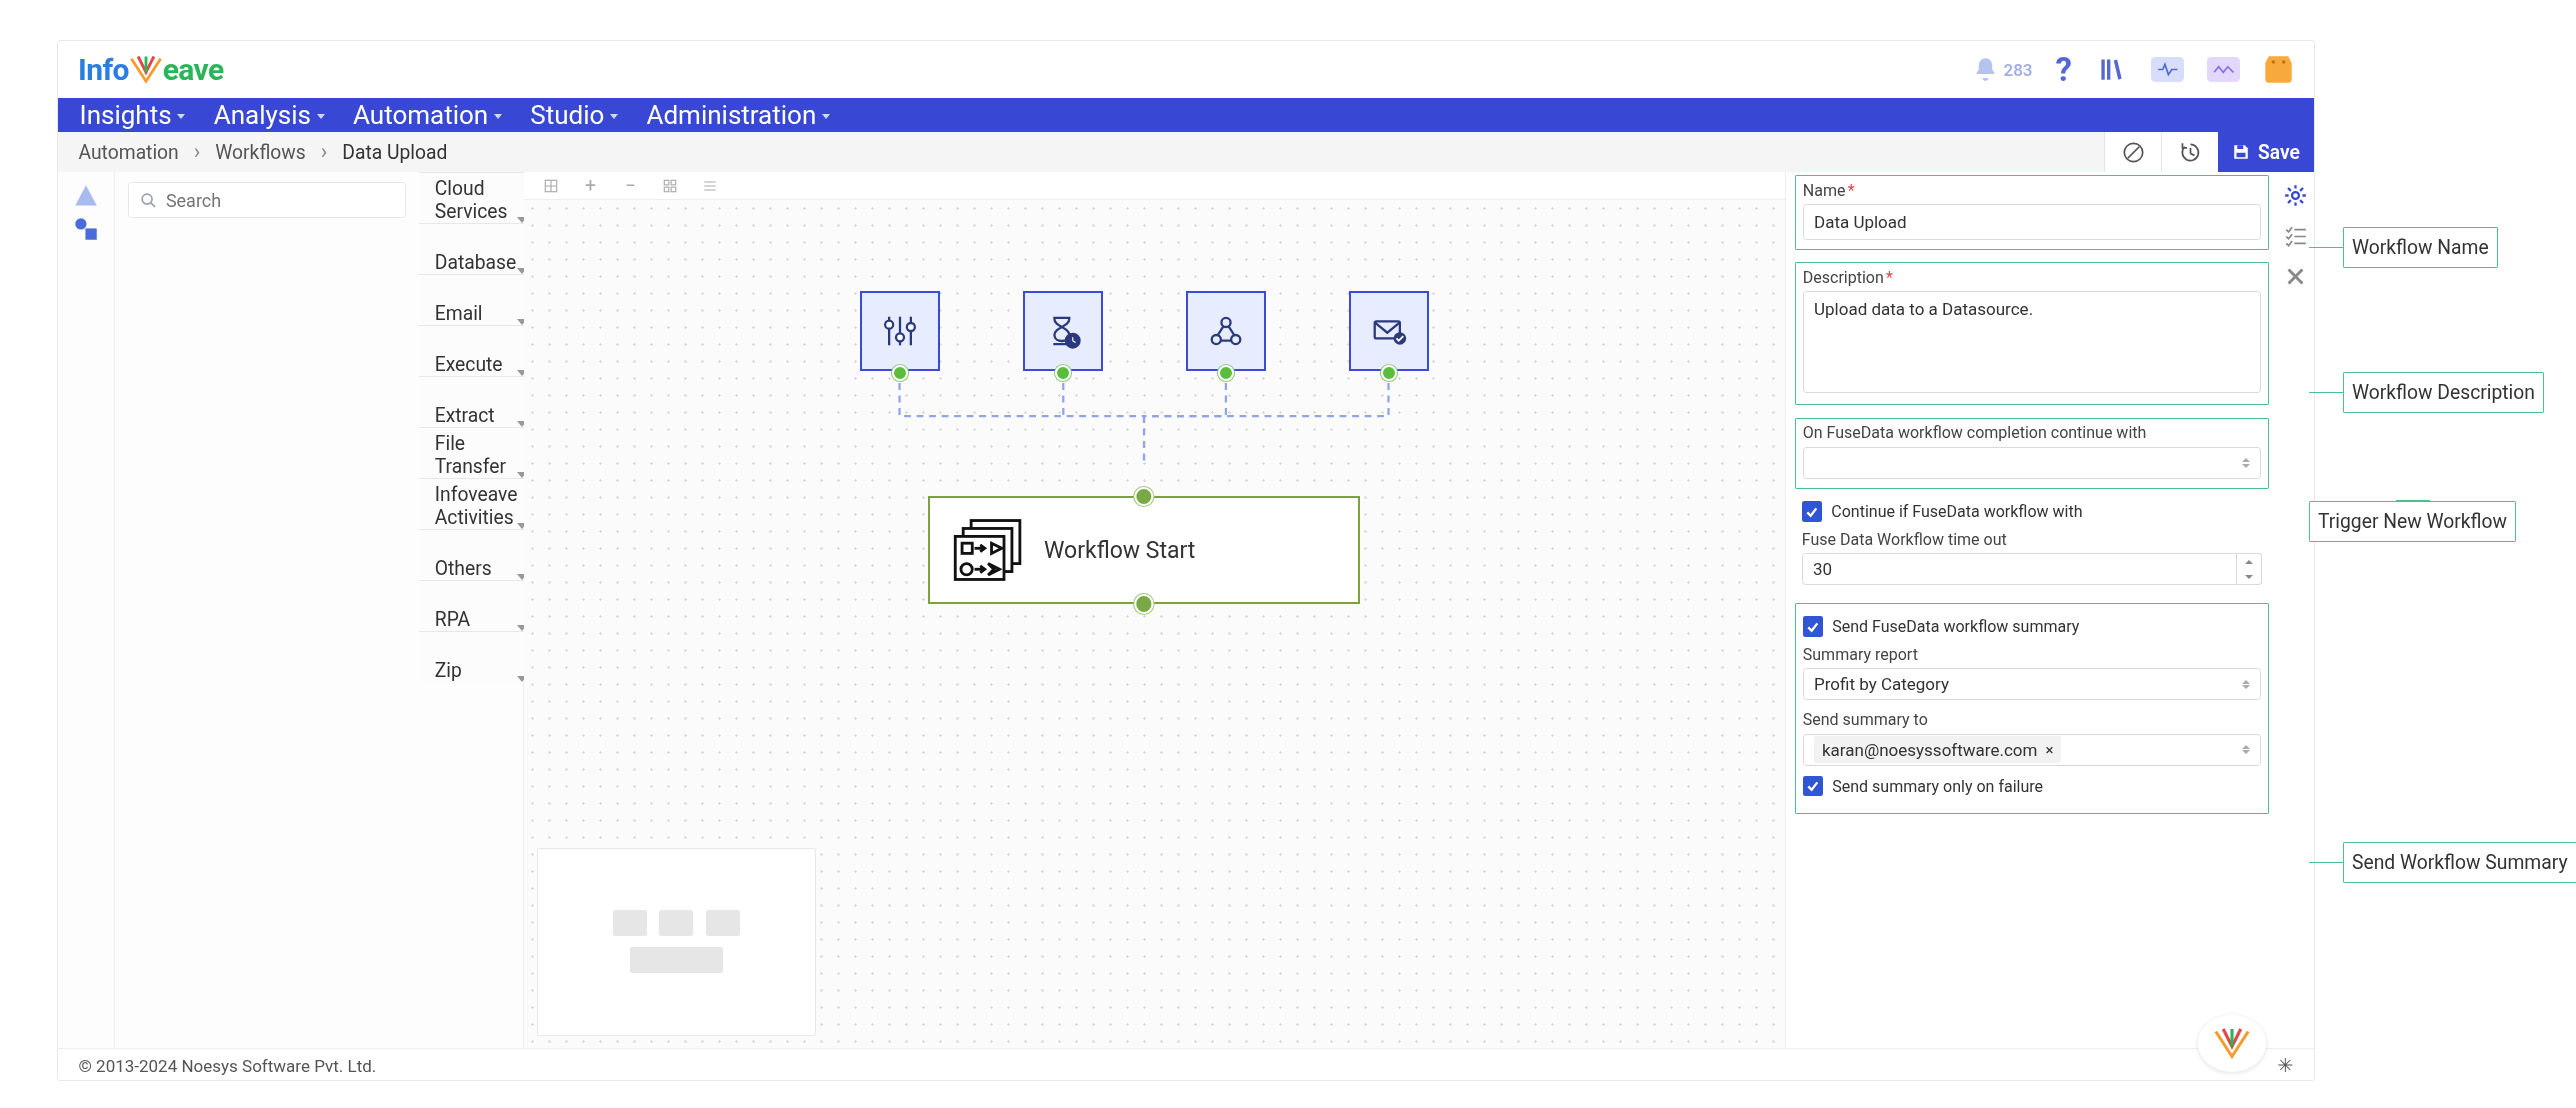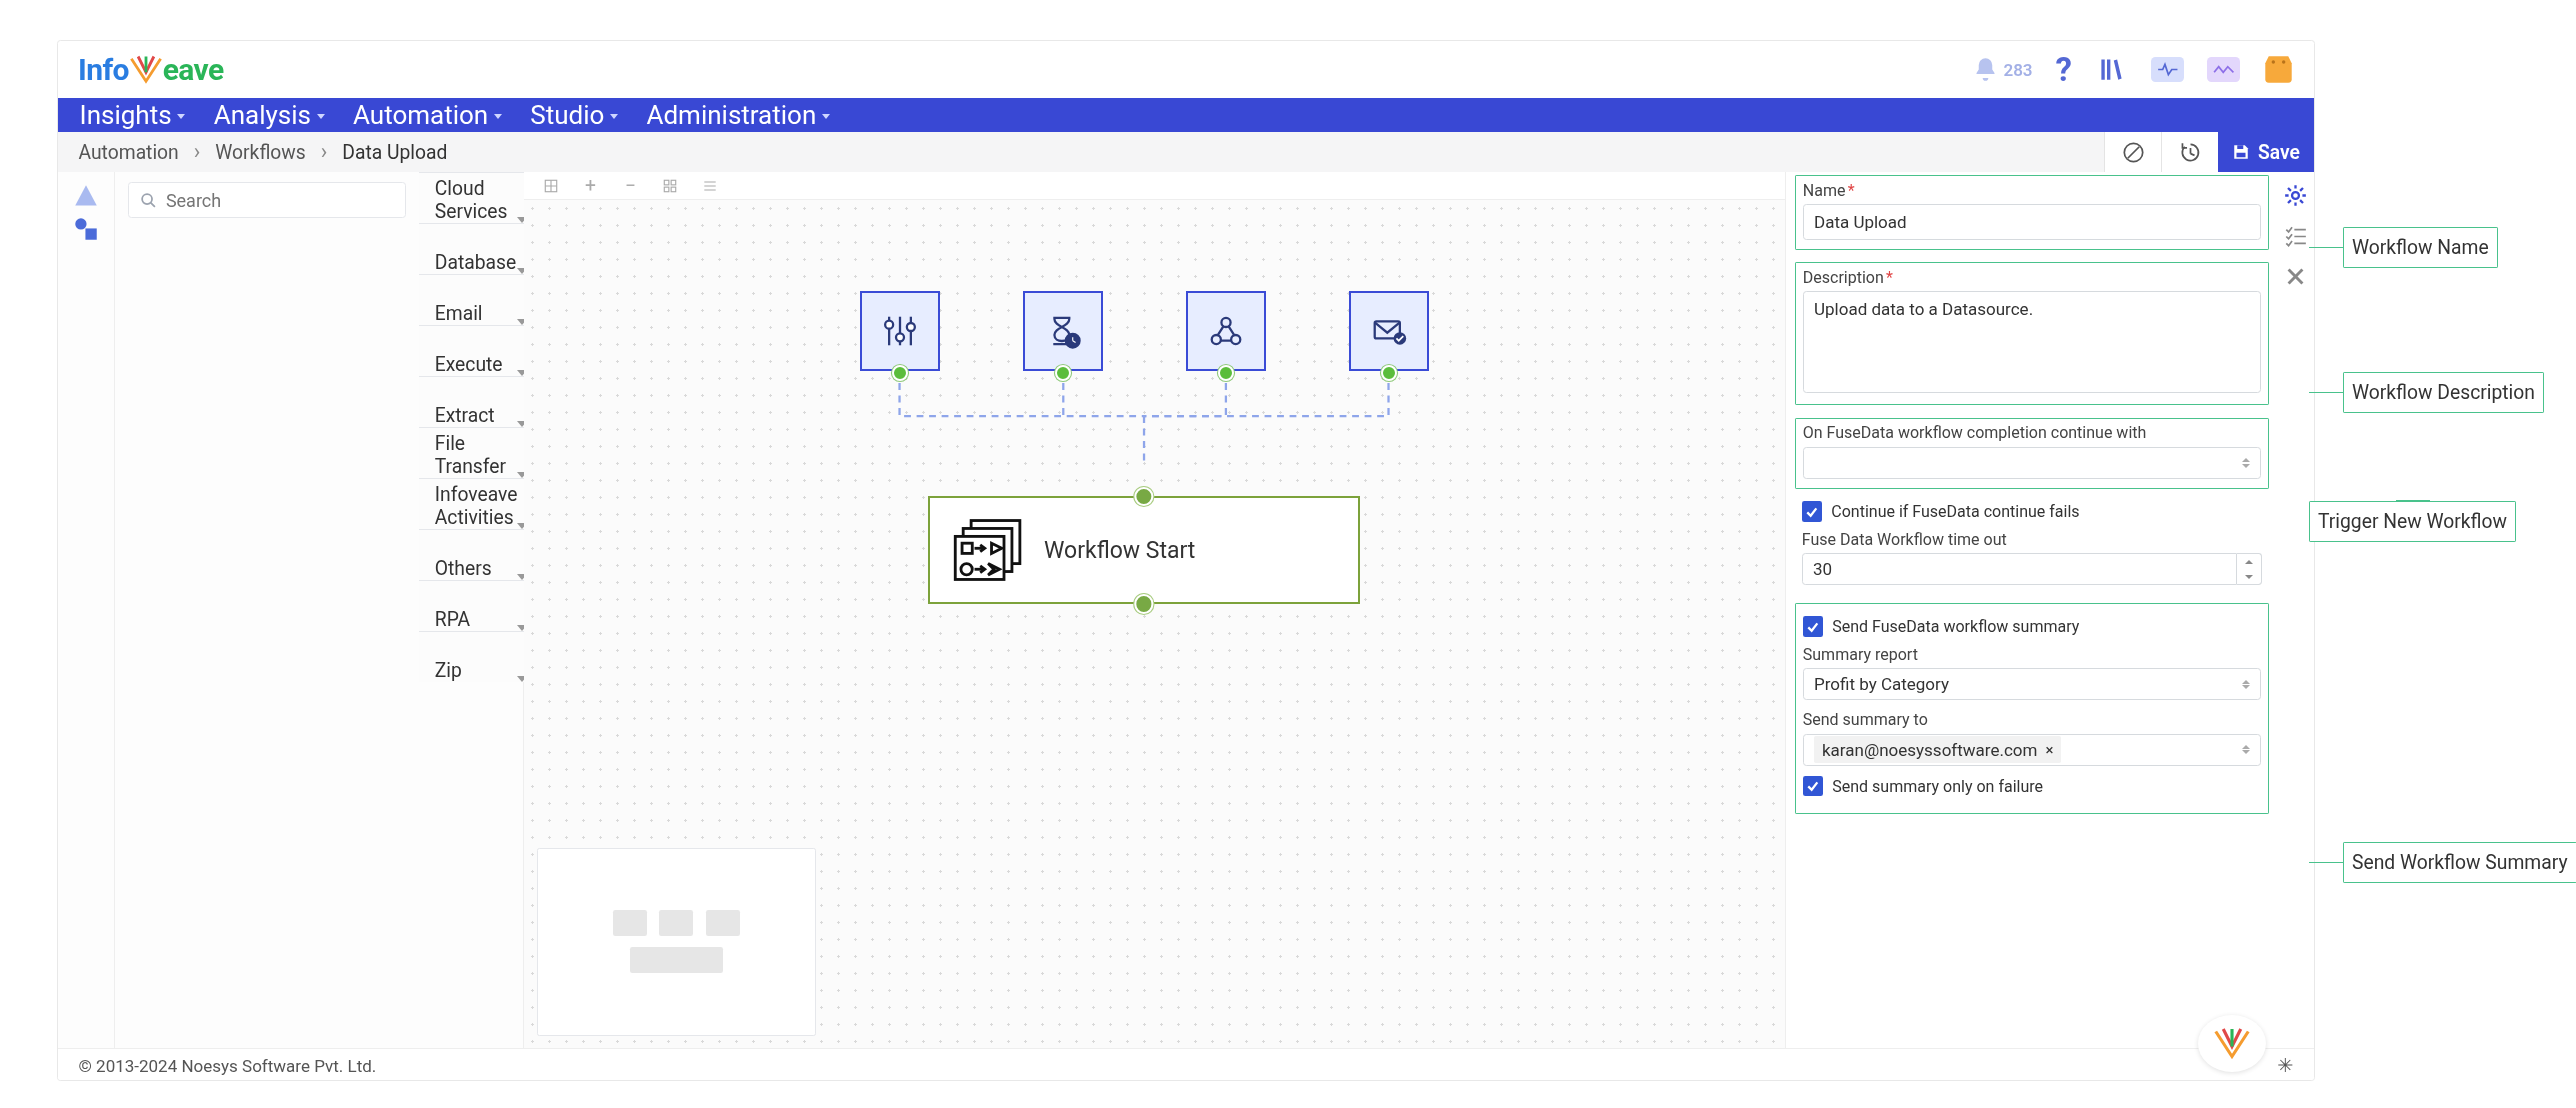--- a/index.html
+++ b/index.html
@@ -538,21 +538,21 @@
             </div>
           </div>
 
           <div class="grp plain">
             <div class="chk-row">
               <div class="chk">
                   <svg viewBox="0 0 24 24">
                     <polyline points="4,13 10,19 20,6"></polyline>
                   </svg>
                 </div>
-              <div class="chk-label">Continue if FuseData continue fails</div>
+              <div class="chk-label">Continue if FuseData workflow with</div>
             </div>
             <div class="lbl">Fuse Data Workflow time out</div>
             <div class="spin">
               <input class="input" style="border-radius: 3.4px 0px 0px 3.4px;" value="30">
               <div class="spin-ctrls">
                   <div>
                     <span class="up"></span>
                   </div>
                   <div>
                     <span class="down"></span>

